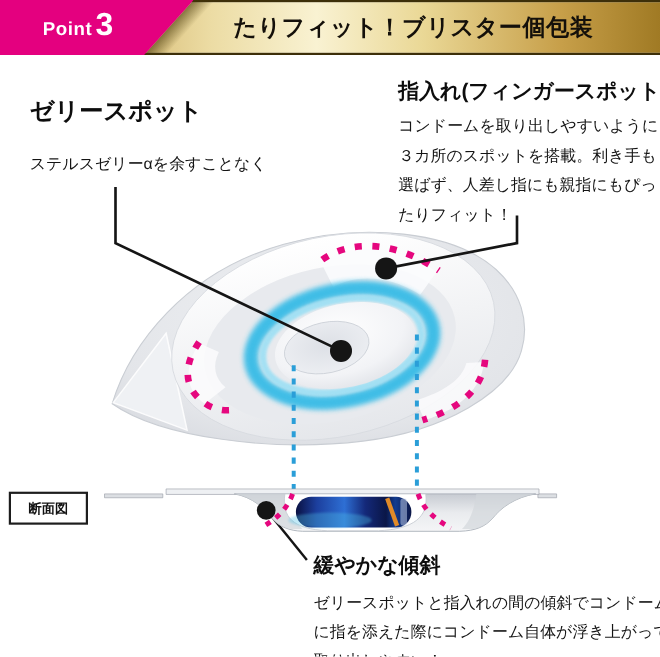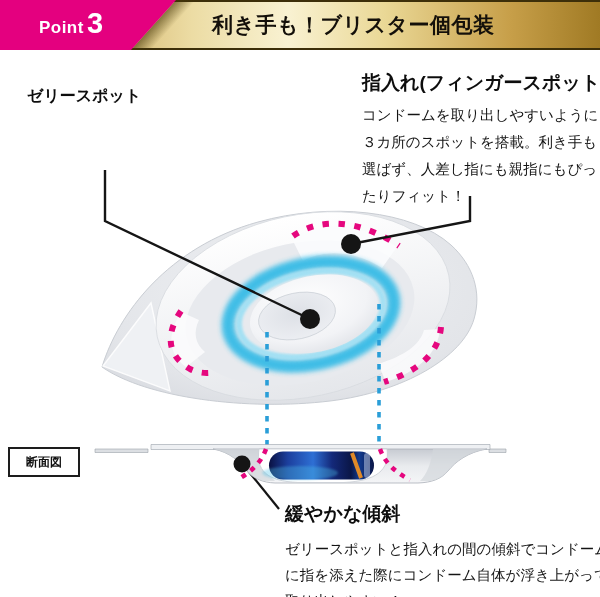--- a/index.html
+++ b/index.html
@@ -19,52 +19,53 @@
     clip-path:polygon(0 0,176px 0,131px 50px,0 50px);
     display:flex;align-items:baseline;justify-content:center;
     padding:9px 34px 0 0;box-sizing:border-box;color:#fff;}
   .pt{font-size:17px;font-weight:bold;letter-spacing:.5px;}
   .pn{font-size:29px;font-weight:bold;margin-left:3px;line-height:1;}
   
   .callout{position:absolute;white-space:nowrap;}
   .callout h3{margin:0;font-weight:bold;color:#0d0d0d;}
   .bl{font-size:14.5px;color:#141414;}
   .cb-left{left:27px;top:86px;}
-  .cb-left h3{font-size:16px;margin-bottom:22px;}
+  .cb-left h3{font-size:22px;margin-bottom:22px;}
   .cb-left .bl{line-height:25px;}
   .cb-right{left:362px;top:70px;}
   .cb-right h3{font-size:19px;margin-bottom:6px;}
   .cb-right .bl{line-height:27px;}
   .cb-bottom{left:285px;top:501px;}
   .cb-bottom h3{font-size:19px;margin-bottom:9px;}
   .cb-bottom .bl{line-height:26px;}
   
   .section-label{position:absolute;left:8px;top:447px;width:68px;height:26px;
     border:2.5px solid #1d1d1d;background:#fff;display:flex;align-items:center;justify-content:center;
     font-size:12px;font-weight:bold;}
   .diagram{position:absolute;left:0;top:160px;pointer-events:none;}
 </style>
 </head>
 <body>
 
 <div class="stage">
 
   <header class="banner">
     <div class="banner-gold">
-      <span class="banner-title">利き手も！ブリスター個包装</span>
+      <span class="banner-title">たりフィット！ブリスター個包装</span>
     </div>
     <div class="tab-shadow"></div>
     <div class="point-tab">
       <span class="pt">Point</span>
       <span class="pn">3</span>
     </div>
   </header>
 
   <section class="callout cb-left">
     <h3>ゼリースポット</h3>
+    <div class="bl">ステルスゼリーαを余すことなく</div>
   </section>
 
   <section class="callout cb-right">
     <h3>指入れ(フィンガースポット)</h3>
     <div class="bl">コンドームを取り出しやすいように</div>
     <div class="bl">３カ所のスポットを搭載。利き手も</div>
     <div class="bl">選ばず、人差し指にも親指にもぴっ</div>
     <div class="bl">たりフィット！</div>
   </section>
 

